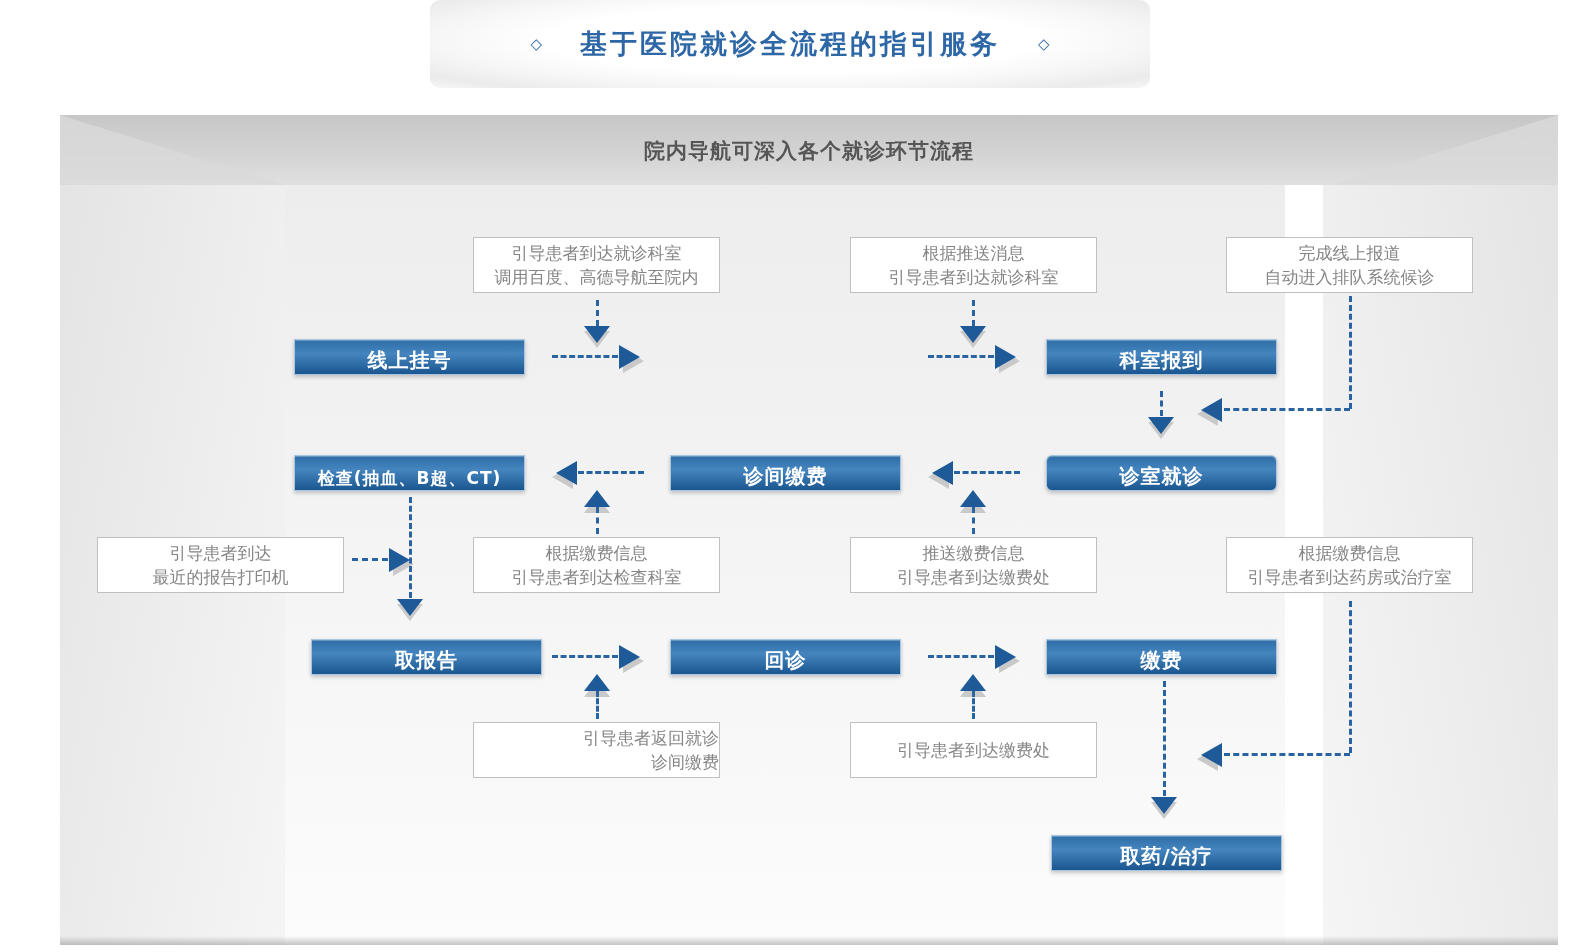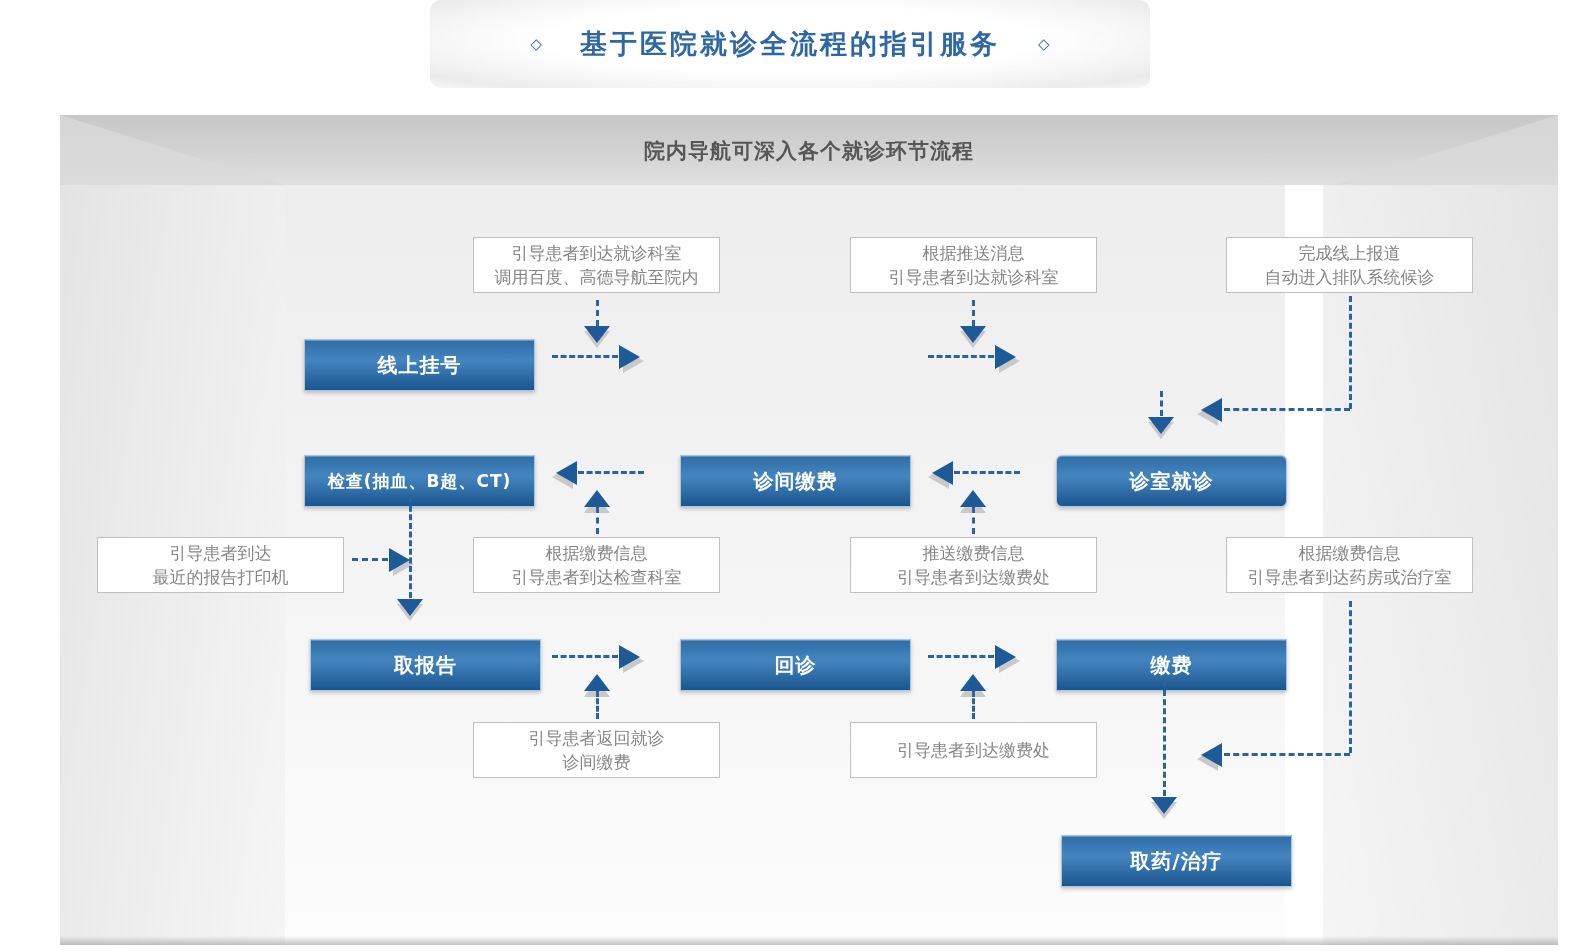--- a/index.html
+++ b/index.html
@@ -28,25 +28,25 @@
   .room-floor{position:absolute;left:225px;top:70px;width:1000px;height:760px;
     background:linear-gradient(180deg,#ededed 0%,#f5f5f5 55%,#fcfcfc 100%);}
   .room-bottom{position:absolute;left:0;bottom:0;width:100%;height:9px;
     background:linear-gradient(180deg,rgba(160,160,160,0),rgba(150,150,150,.55));}
   .subtitle{position:absolute;left:0;top:22px;width:100%;text-align:center;
     font-size:21px;font-weight:bold;color:#565656;letter-spacing:1px;}
 
   
   .flow{position:absolute;left:0;top:0;width:1580px;height:952px;}
 
-  .step{position:absolute;height:52px;display:flex;align-items:center;justify-content:center;
+  .step{position:absolute;height:36px;display:flex;align-items:flex-end;justify-content:center;
     background:linear-gradient(180deg,#2e6da6 0%,#4585bf 40%,#1a568f 100%);
     border:1px solid #a8c6e0;box-sizing:border-box;
     box-shadow:0 2px 4px rgba(0,0,0,.22), inset 0 1px 0 rgba(255,255,255,.28);
-    color:#fff;font-size:20px;font-weight:bold;letter-spacing:1px;white-space:nowrap;margin-left:10px;}
+    color:#fff;font-size:20px;font-weight:bold;letter-spacing:1px;white-space:nowrap;}
 
   .note{position:absolute;height:56px;background:#fff;border:1px solid #c0c0c0;box-sizing:border-box;
     display:flex;flex-direction:column;justify-content:center;align-items:center;
     font-size:17px;line-height:24px;color:#858585;text-align:center;white-space:nowrap;}
   .note-blue{height:62px;color:#4f79b1;font-size:17px;line-height:26px;}
 
   .dh{position:absolute;height:0;border-top:3px dashed #2a63a2;}
   .dv{position:absolute;width:0;border-left:3px dashed #2a63a2;}
 
   .head{position:absolute;width:0;height:0;}
@@ -99,20 +99,23 @@
       <div>引导患者到达就诊科室</div>
     </div>
     <div class="note" style="left:1226px;top:237px;width:247px;">
       <div>完成线上报道</div>
       <div>自动进入排队系统候诊</div>
     </div>
 
     <div class="step" style="left:294px;top:339px;width:231px;">
       <span>线上挂号</span>
     </div>
+    <div class="step" style="left:1046px;top:339px;width:231px;">
+      <span>科室报到</span>
+    </div>
 
     <div class="step" style="left:294px;top:455px;width:231px;font-size:17px;">
       <span>检查(抽血、B超、CT)</span>
     </div>
     <div class="step" style="left:670px;top:455px;width:231px;">
       <span>诊间缴费</span>
     </div>
     <div class="step" style="left:1046px;top:455px;width:231px;border-radius:6px;">
       <span>诊室就诊</span>
     </div>
@@ -127,31 +130,31 @@
     </div>
     <div class="note" style="left:850px;top:537px;width:247px;">
       <div>推送缴费信息</div>
       <div>引导患者到达缴费处</div>
     </div>
     <div class="note" style="left:1226px;top:537px;width:247px;">
       <div>根据缴费信息</div>
       <div>引导患者到达药房或治疗室</div>
     </div>
 
-    <div class="step" style="left:300px;top:639px;width:231px;">
+    <div class="step" style="left:311px;top:639px;width:231px;">
       <span>取报告</span>
     </div>
     <div class="step" style="left:670px;top:639px;width:231px;">
       <span>回诊</span>
     </div>
     <div class="step" style="left:1046px;top:639px;width:231px;">
       <span>缴费</span>
     </div>
 
-    <div class="note" style="left:473px;top:722px;width:247px;">
+    <div class="note" style="left:473px;top:722px;width:247px;align-items:flex-end;">
       <div>引导患者返回就诊</div>
       <div>诊间缴费</div>
     </div>
     <div class="note" style="left:850px;top:722px;width:247px;">
       <div>引导患者到达缴费处</div>
     </div>
 
     <div class="step" style="left:1051px;top:835px;width:231px;">
       <span>取药/治疗</span>
     </div>

